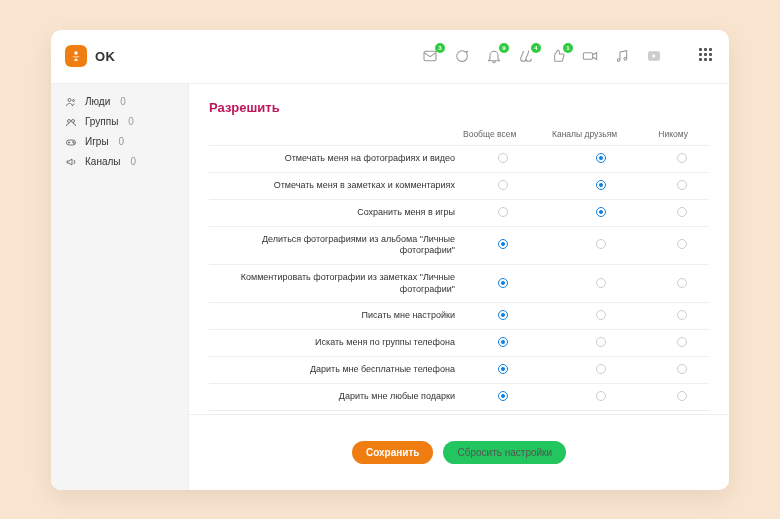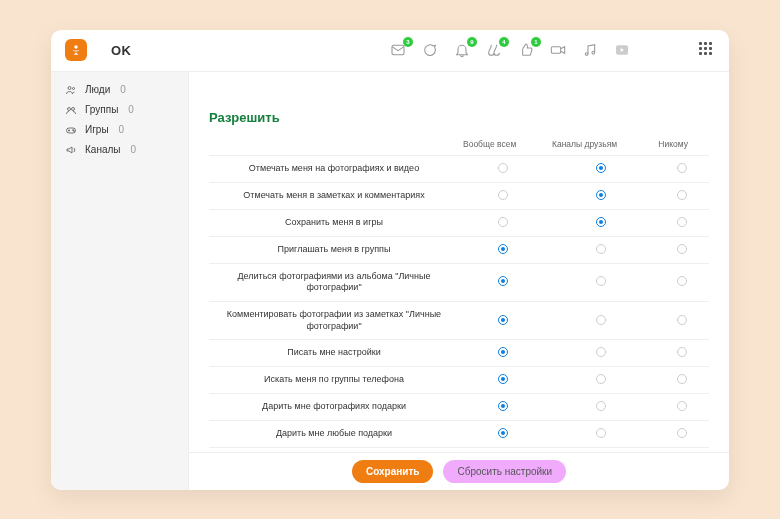--- a/index.html
+++ b/index.html
@@ -18,25 +18,25 @@
     height: 460px;
     background: #fff;
     border-radius: 10px;
     box-shadow: 0 8px 24px rgba(0,0,0,0.08);
     overflow: hidden;
     display: flex;
     flex-direction: column;
   }
   
   .header {
-    height: 42px;
+    height: 54px;
     display: flex;
     align-items: center;
     padding: 0 14px;
-    gap: 24px;
+    gap: 8px;
     border-bottom: 1px solid #eee;
   }
   .logo-badge {
     width: 22px; height: 22px;
     background: #ef7d12;
     border-radius: 6px;
     display: flex; align-items: center; justify-content: center;
   }
   .logo-badge svg { width: 14px; height: 14px; fill: #fff; }
   .brand { font-weight: 700; font-size: 13px; color: #333; letter-spacing: .5px; }
@@ -69,61 +69,61 @@
     cursor: pointer;
   }
   .side-item svg { width: 12px; height: 12px; stroke: #555; fill: none; stroke-width: 1.6; }
   .side-count { color: #999; margin-left: 2px; }
 
   .main { flex: 1; overflow: hidden; display: flex; flex-direction: column; }
   .main-scroll { flex: 1; overflow-y: auto; padding: 14px 20px 8px 20px; }
   .main-scroll::-webkit-scrollbar { width: 6px; }
   .main-scroll::-webkit-scrollbar-thumb { background: #ddd; border-radius: 3px; }
 
-  .section-title { font-size: 13px; font-weight: 700; color: #15803d; margin: 24px 0 8px; }
+  .section-title { font-size: 13px; font-weight: 700; color: #be185d; margin: 2px 0 8px; }
 
   table.perm { width: 100%; border-collapse: collapse; font-size: 9px; color: #333; }
   table.perm th {
     text-align: left; font-weight: 400; color: #666;
     padding: 6px 4px; font-size: 8.5px;
   }
   table.perm th.rowlabel { text-align: left; }
   table.perm td {
     border-top: 1px solid #eee;
     padding: 7px 4px;
     text-align: center;
   }
-  table.perm td.rowlabel { text-align: center; width: 50%; line-height: 1.3; }
+  table.perm td.rowlabel { text-align: right; width: 50%; line-height: 1.3; }
   table.perm tr:last-child td { border-bottom: 1px solid #eee; }
 
   .radio {
     width: 10px; height: 10px; border-radius: 50%;
     display: inline-block;
     border: 1px solid #ccc;
     position: relative;
     cursor: pointer;
     background: #fff;
   }
   .radio.selected { border-color: #0d7fe0; }
   .radio.selected::after {
     content: ''; position: absolute; inset: 2px;
     background: #0d7fe0; border-radius: 50%;
   }
 
   .footer-bar {
     border-top: 1px solid #eee;
-    padding: 7px 20px;
+    padding: 26px 20px;
     display: flex; gap: 10px; justify-content: center;
   }
   .btn {
     border: none; border-radius: 16px;
     padding: 6px 14px; font-size: 10px; cursor: pointer;
   }
   .btn-primary { background: #ef7d12; color: #fff; font-weight: 600; }
-  .btn-secondary { background: #f0abfc; color: #555; }
+  .btn-secondary { background: #22c55e; color: #555; }
 </style>
 </head>
 <body>
 
 <div class="window">
 
   <div class="header">
     <div class="logo-badge">
       <svg viewBox="0 0 24 24">
           <circle cx="12" cy="7" r="3"></circle>
@@ -264,26 +264,20 @@
                 <td><span class="radio selected"></span></td>
                 <td><span class="radio"></span></td>
               </tr>
               <tr>
                 <td class="rowlabel">Сохранить меня в игры</td>
                 <td><span class="radio"></span></td>
                 <td><span class="radio selected"></span></td>
                 <td><span class="radio"></span></td>
               </tr>
               <tr>
-                <td class="rowlabel">Приглашать меня в группы</td>
-                <td><span class="radio selected"></span></td>
-                <td><span class="radio"></span></td>
-                <td><span class="radio"></span></td>
-              </tr>
-              <tr>
                 <td class="rowlabel">Делиться фотографиями из альбома "Личные фотографии"</td>
                 <td><span class="radio selected"></span></td>
                 <td><span class="radio"></span></td>
                 <td><span class="radio"></span></td>
               </tr>
               <tr>
                 <td class="rowlabel">Комментировать фотографии из заметках "Личные фотографии"</td>
                 <td><span class="radio selected"></span></td>
                 <td><span class="radio"></span></td>
                 <td><span class="radio"></span></td>
@@ -294,21 +288,21 @@
                 <td><span class="radio"></span></td>
                 <td><span class="radio"></span></td>
               </tr>
               <tr>
                 <td class="rowlabel">Искать меня по группы телефона</td>
                 <td><span class="radio selected"></span></td>
                 <td><span class="radio"></span></td>
                 <td><span class="radio"></span></td>
               </tr>
               <tr>
-                <td class="rowlabel">Дарить мне фотографиях подарки</td>
+                <td class="rowlabel">Дарить мне бесплатные телефона</td>
                 <td><span class="radio selected"></span></td>
                 <td><span class="radio"></span></td>
                 <td><span class="radio"></span></td>
               </tr>
               <tr>
                 <td class="rowlabel">Дарить мне любые подарки</td>
                 <td><span class="radio selected"></span></td>
                 <td><span class="radio"></span></td>
                 <td><span class="radio"></span></td>
               </tr>

